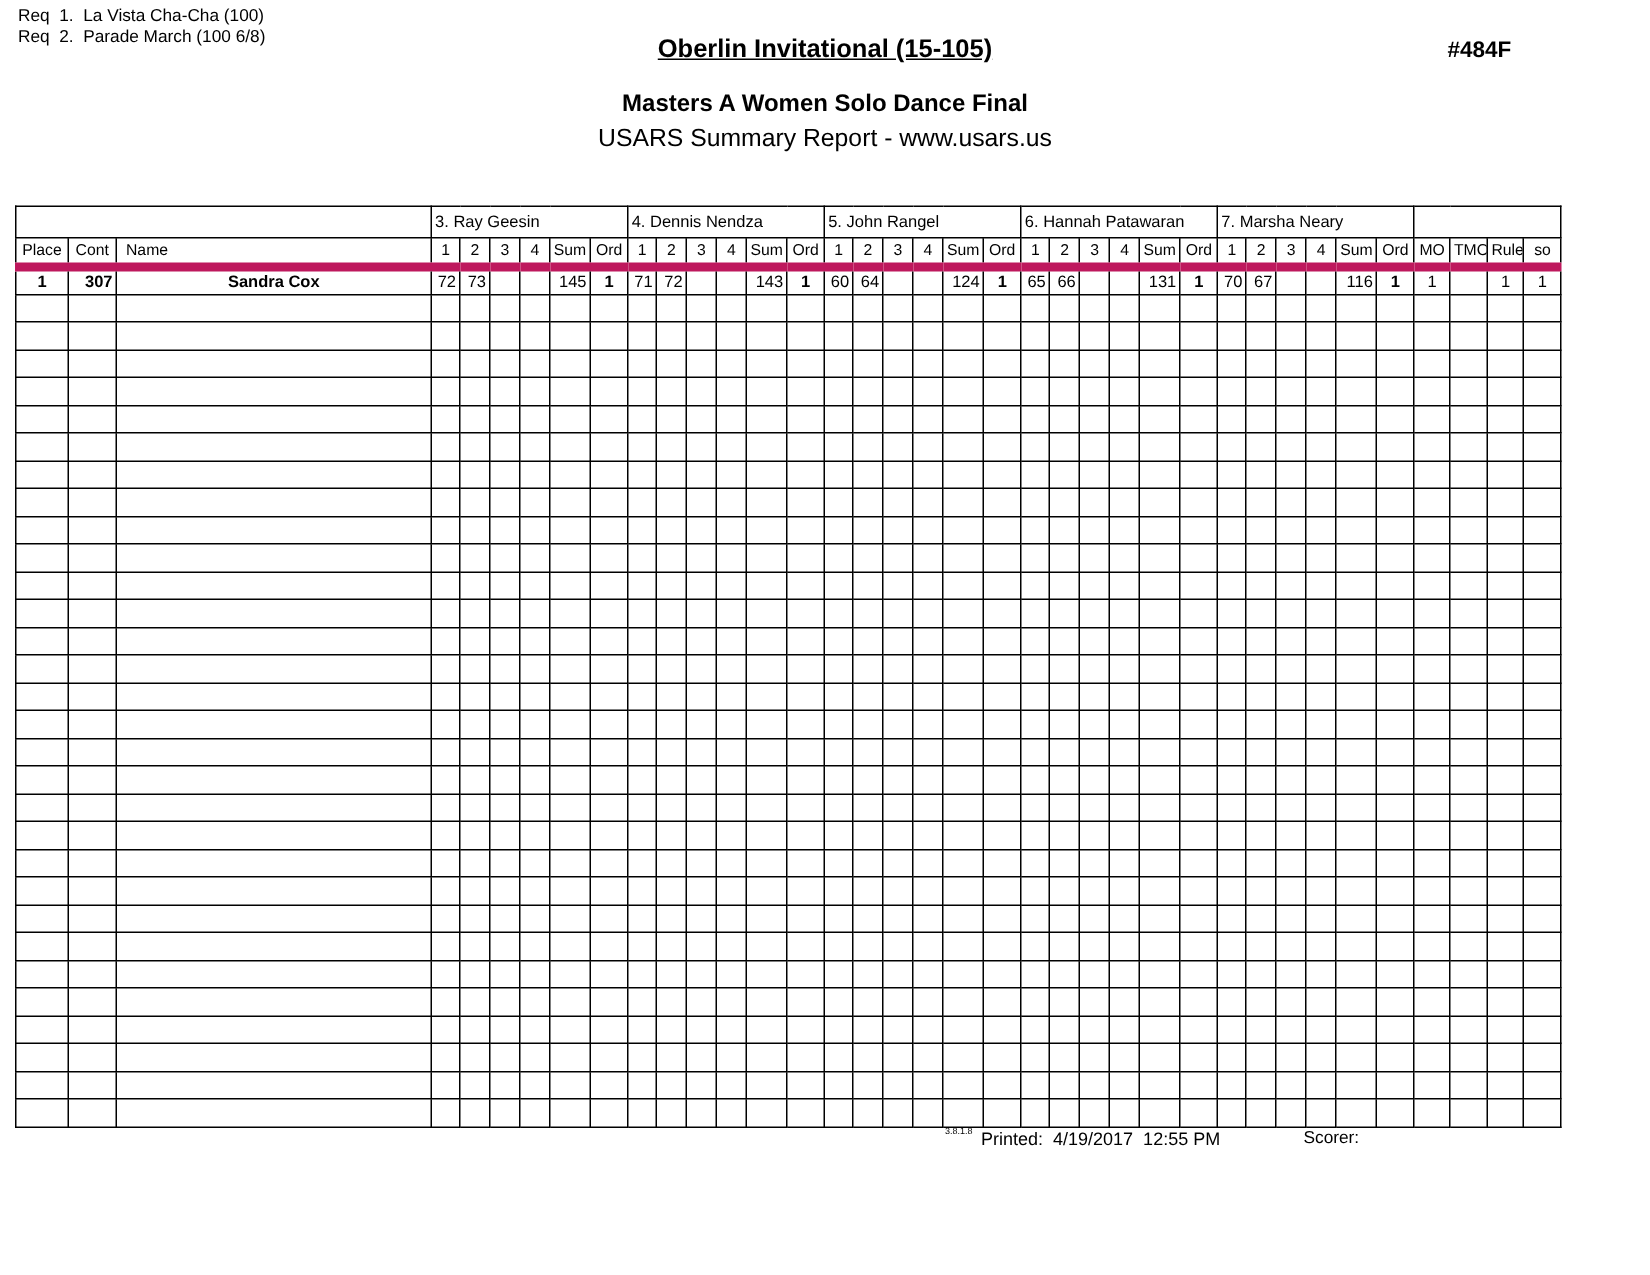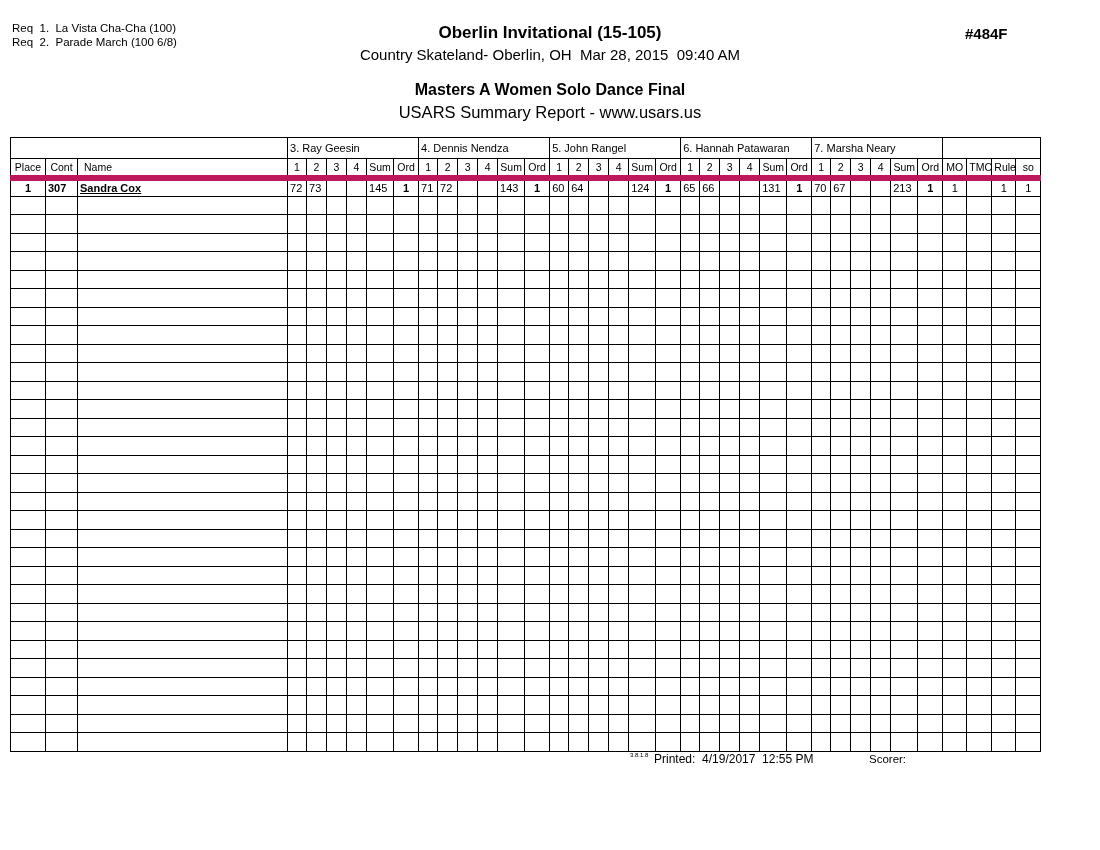--- a/index.html
+++ b/index.html
@@ -2,24 +2,24 @@
 <html><head>
 <meta charset="utf-8">
 <style>
   * { margin:0; padding:0; box-sizing:border-box; }
   html,body { background:#fff; }
   body {
     width:1100px; height:850px; position:relative;
     font-family:"Liberation Sans", sans-serif; color:#000;
     overflow:hidden;
   }
-  .req-block { position:absolute; left:12px; top:22px; font-size:11.5px; line-height:13.5px; }
+  .req-block { position:absolute; left:12px; top:5px; font-size:11.5px; line-height:13.5px; }
   .req-line { white-space:pre; }
   .title-block { position:absolute; left:0; top:23px; width:100%; text-align:center; }
-  .title-line1 { font-size:17px; font-weight:bold; white-space:pre; }
+  .title-line1 { font-size:17px; font-weight:bold; white-space:pre;text-decoration:underline; }
   .title-line2 { font-size:15px; margin-top:3px; white-space:pre; }
   .title-line3 { font-size:16px; font-weight:bold; margin-top:18px; white-space:pre; }
   .title-line4 { font-size:16.5px; margin-top:4px; white-space:pre; }
   .event-number { position:absolute; left:965px; top:25px; font-size:15px; font-weight:bold; }
 
   table.score {
     position:absolute; left:10px; top:137px; width:1030px;
     border-collapse:collapse; table-layout:fixed;
   }
   table.score td {
@@ -27,41 +27,40 @@
     overflow:hidden; white-space:nowrap; vertical-align:middle;
   }
   tr.judge-row  { height:21px; }
   tr.colhead-row{ height:19px; }
   tr.data-row   { height:18.5px; }
   td.nb { border:none; }
   td.judge-name { padding-left:5px; font-size:11px; white-space:pre; }
   tr.colhead-row td { border-bottom:6px solid #be185d; text-align:center; font-size:10.5px; }
   tr.colhead-row td.name-col { text-align:left; padding-left:6px; }
   td.ord { border-left:5px solid #000; border-right:5px solid #000; }
-  td.num { }
+  td.num { text-align:right; }
   td.ctr { text-align:center; }
   td.b   { font-weight:bold; }
-  td.name-val { font-size:12px; padding-left:6px; text-align:left;text-decoration:underline; }
+  td.name-val { font-size:12px; padding-left:6px; text-align:center; }
 
   .footer { position:absolute; left:14px; top:752px; width:100%; height:16px; font-size:12px;padding-left:40px; }
   .footer .version { position:absolute; left:616px; top:0; font-size:6px; }
   .footer .printed { position:absolute; left:640px; top:0; white-space:pre; }
   .footer .scorer  { position:absolute; left:855px; top:1px; font-size:11.5px; }
 </style>
 </head>
 <body>
 
 <div class="req-block">
   <div class="req-line">Req  1.  La Vista Cha-Cha (100)</div>
   <div class="req-line">Req  2.  Parade March (100 6/8)</div>
 </div>
 
 <div class="title-block">
   <div class="title-line1">Oberlin Invitational (15-105)</div>
-  <div class="title-line2">Country Skateland- Oberlin, OH  Mar 28, 2015  09:40 AM</div>
   <div class="title-line3">Masters A Women Solo Dance Final</div>
   <div class="title-line4">USARS Summary Report - www.usars.us</div>
 </div>
 
 <div class="event-number">#484F</div>
 
 <table class="score">
     <colgroup>
       <col style="width: 35px;">
       <col style="width: 32px;">
@@ -175,21 +174,21 @@
         <td class="num">65</td>
         <td class="num">66</td>
         <td class="num"></td>
         <td class="num"></td>
         <td class="num">131</td>
         <td class="ord ctr b">1</td>
         <td class="num">70</td>
         <td class="num">67</td>
         <td class="num"></td>
         <td class="num"></td>
-        <td class="num">213</td>
+        <td class="num">116</td>
         <td class="ord ctr b">1</td>
         <td class="ctr">1</td>
         <td class="ctr"></td>
         <td class="ctr">1</td>
         <td class="ctr">1</td>
       </tr>
       <tr class="data-row">
         <td></td>
         <td></td>
         <td></td>

